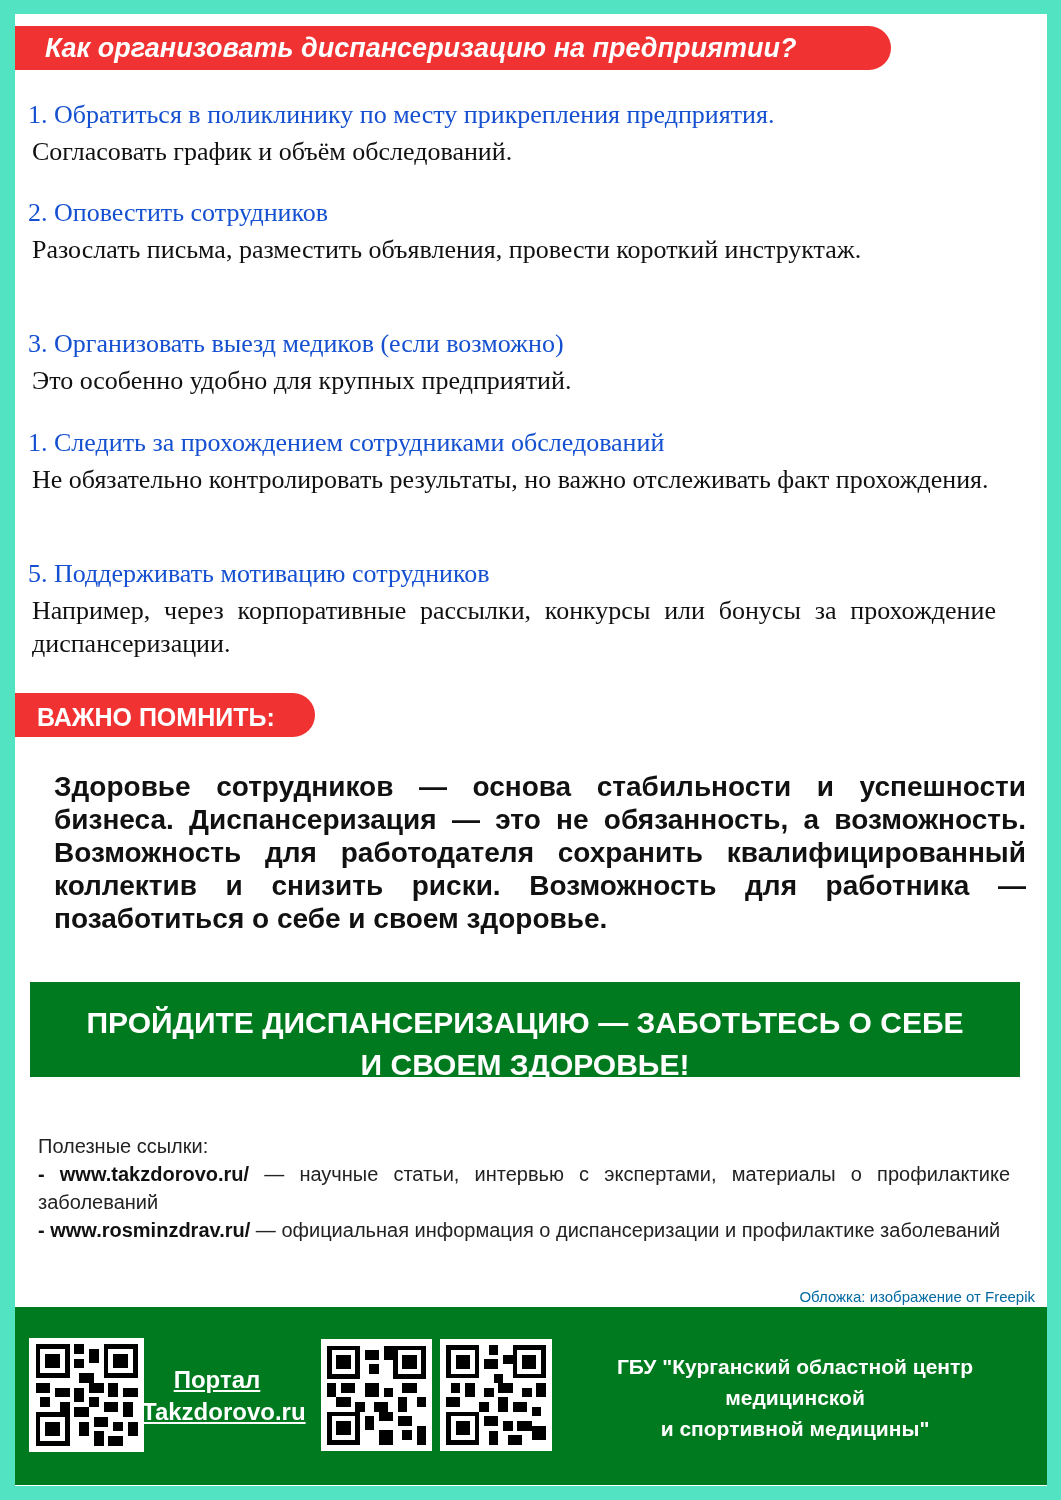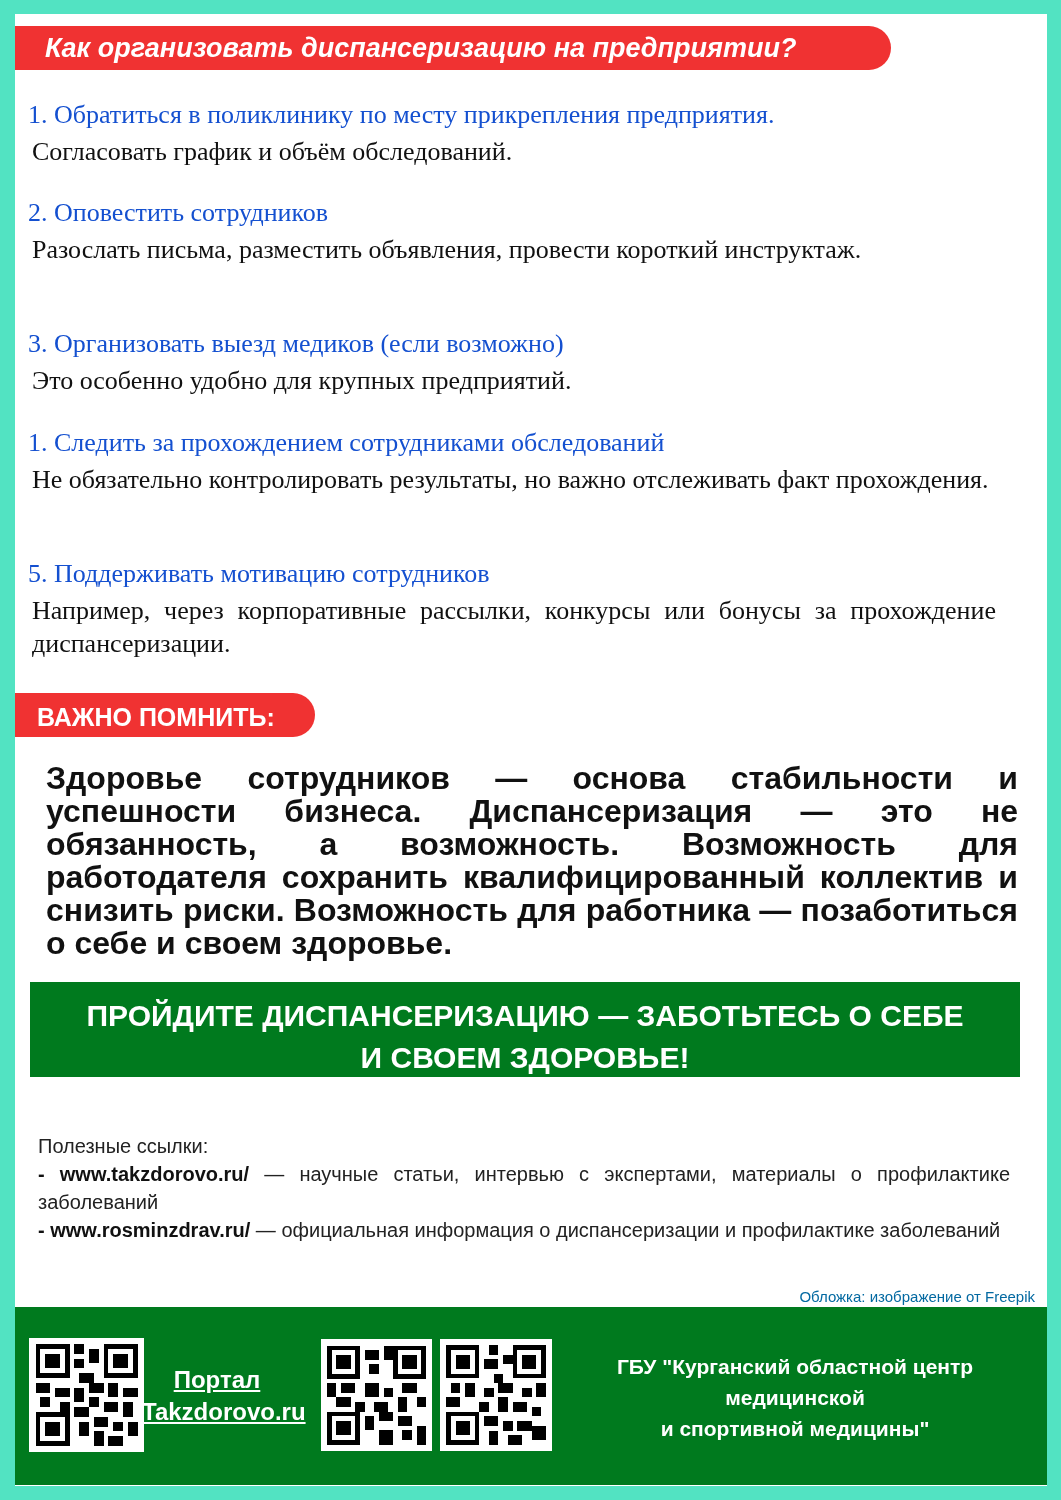--- a/index.html
+++ b/index.html
@@ -4,22 +4,22 @@
 <style>
   html,body{margin:0;padding:0;}
   body{width:1061px;height:1500px;background:#52E3C2;position:relative;overflow:hidden;font-family:"Liberation Sans","DejaVu Sans",sans-serif;}
   .page{position:absolute;left:15px;top:14px;width:1032px;height:1472px;background:#fff;}
   .red-banner{position:absolute;left:15px;background:#F03232;color:#fff;font-weight:bold;border-radius:0 28px 28px 0;box-sizing:border-box;white-space:nowrap;}
   .title-banner{top:26px;width:876px;height:44px;font-style:italic;font-size:27px;line-height:44px;padding-left:30px;}
   .important-banner{top:676px;width:300px;height:44px;font-size:25px;line-height:48px;padding-left:22px;margin-top:17px;}
   .step{position:absolute;left:28px;width:972px;font-family:Liberation Serif, serif;}
   .step h2{margin:0;color:#1450D0;font-size:26px;font-weight:normal;line-height:33px;}
   .step p{margin:4px;color:#111;font-size:26px;line-height:33px;text-align:justify;}
-  .important-text{position:absolute;left:38px;top:754px;width:972px;color:#111;font-size:32px;line-height:33px;text-align:justify;margin:8px;font-weight:bold;}
-  .cta{position:absolute;left:30px;top:982px;width:990px;height:95px;background:#007A1E;color:#fff;font-weight:bold;font-size:30px;line-height:42px;text-align:center;box-sizing:border-box;padding-top:13px;}
+  .important-text{position:absolute;left:38px;top:754px;width:972px;color:#111;font-size:28px;line-height:33px;text-align:justify;margin:16px;font-weight:bold;}
+  .cta{position:absolute;left:30px;top:982px;width:990px;height:95px;background:#007A1E;color:#fff;font-weight:bold;font-size:30px;line-height:42px;text-align:center;box-sizing:border-box;padding-top:20px;}
   .links{position:absolute;left:38px;top:1132px;width:972px;color:#222;font-size:20px;line-height:28px;text-align:justify;}
   .links .ttl{font-weight:normal;}
   .links b{font-weight:bold;color:#111;}
   .credit{position:absolute;right:26px;top:1288px;color:#0369a1;font-size:15px;}
   .footer{position:absolute;left:15px;top:1307px;width:1032px;height:178px;background:#007A1E;}
   .qr{position:absolute;background:#fff;box-sizing:border-box;padding:6px;}
   .qr svg{width:100%;height:100%;display:block;}
   .portal{position:absolute;left:142px;top:1364px;width:150px;color:#fff;font-weight:bold;font-size:24px;line-height:32px;text-align:center;text-decoration:underline;}
   .org{position:absolute;left:555px;top:1351px;width:480px;color:#fff;font-weight:bold;font-size:21px;line-height:31px;text-align:center;}
 </style>

